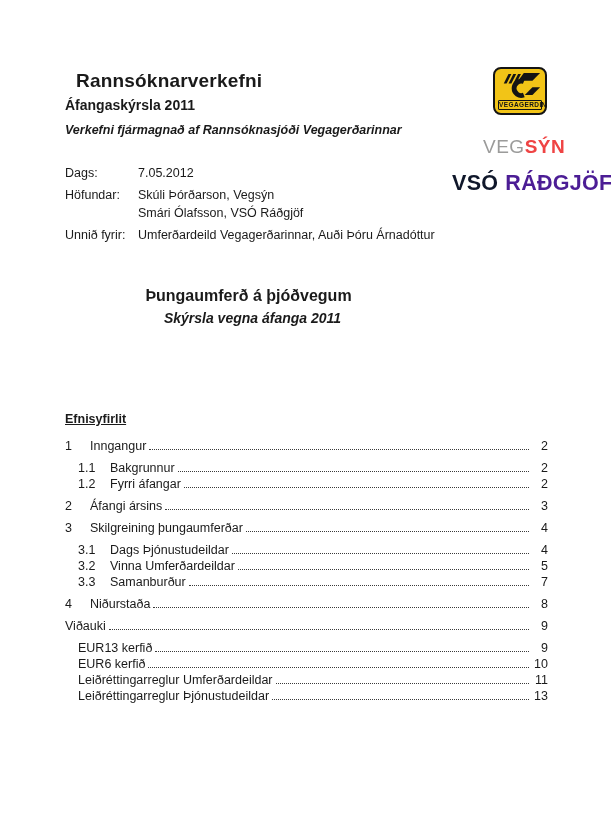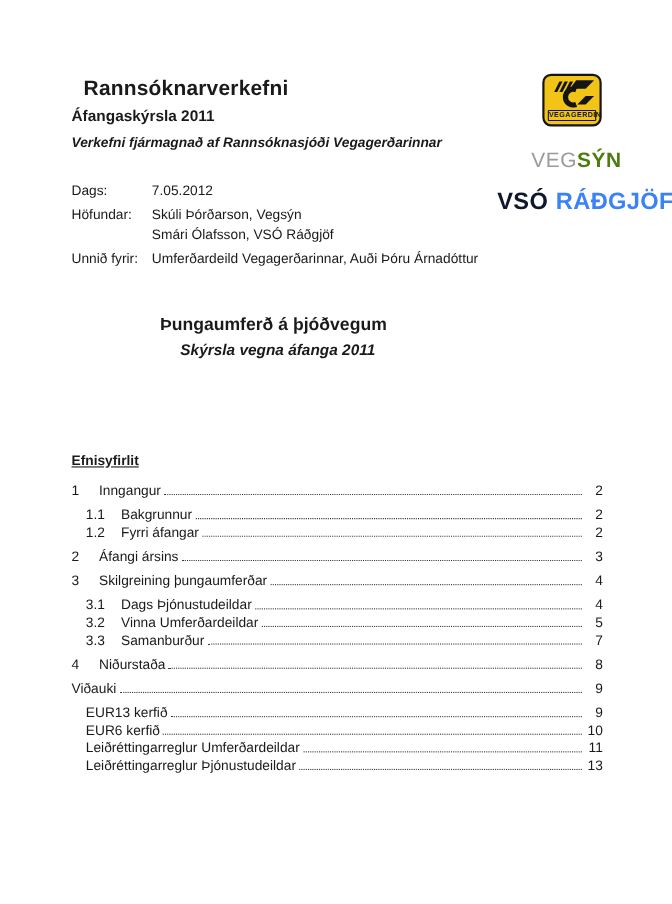--- a/index.html
+++ b/index.html
@@ -103,25 +103,25 @@
         <polygon points="16,13 21,3 24,3 19,13"></polygon>
         <polygon points="21,10 27,2 44,2 36,10"></polygon>
         <polygon points="28,25 36,17 44,17 36,25"></polygon>
       </g>
       <path d="M 27 11 A 7.5 7.5 0 1 0 27 25" fill="none" stroke="#141414" stroke-width="5"></path>
     </svg>
     <div class="vegagerdin-label">VEGAGERDIN</div>
   </div>
 
   <div class="vegsyn-logo">
-    <span class="vegsyn-veg" style="color:#9B9B9A">VEG</span><span class="vegsyn-syn" style="color:#4d7c0f">SÝN</span>
+    <span class="vegsyn-veg" style="color:#9B9B9A">VEG</span><span class="vegsyn-syn" style="color:#ef4444">SÝN</span>
   </div>
 
   <div class="vso-logo">
-    <span class="vso-vso" style="color:#0f172a">VSÓ</span><span class="vso-radgjof" style="color:#3b82f6">RÁÐGJÖF</span>
+    <span class="vso-vso" style="color:#0f172a">VSÓ</span><span class="vso-radgjof" style="color:#4c1d95">RÁÐGJÖF</span>
   </div>
 
   <div class="meta">
     <div class="meta-row">
       <div class="meta-label">Dags:</div>
       <div class="meta-value">7.05.2012</div>
     </div>
     <div class="meta-row">
       <div class="meta-label">Höfundar:</div>
       <div class="meta-value">

